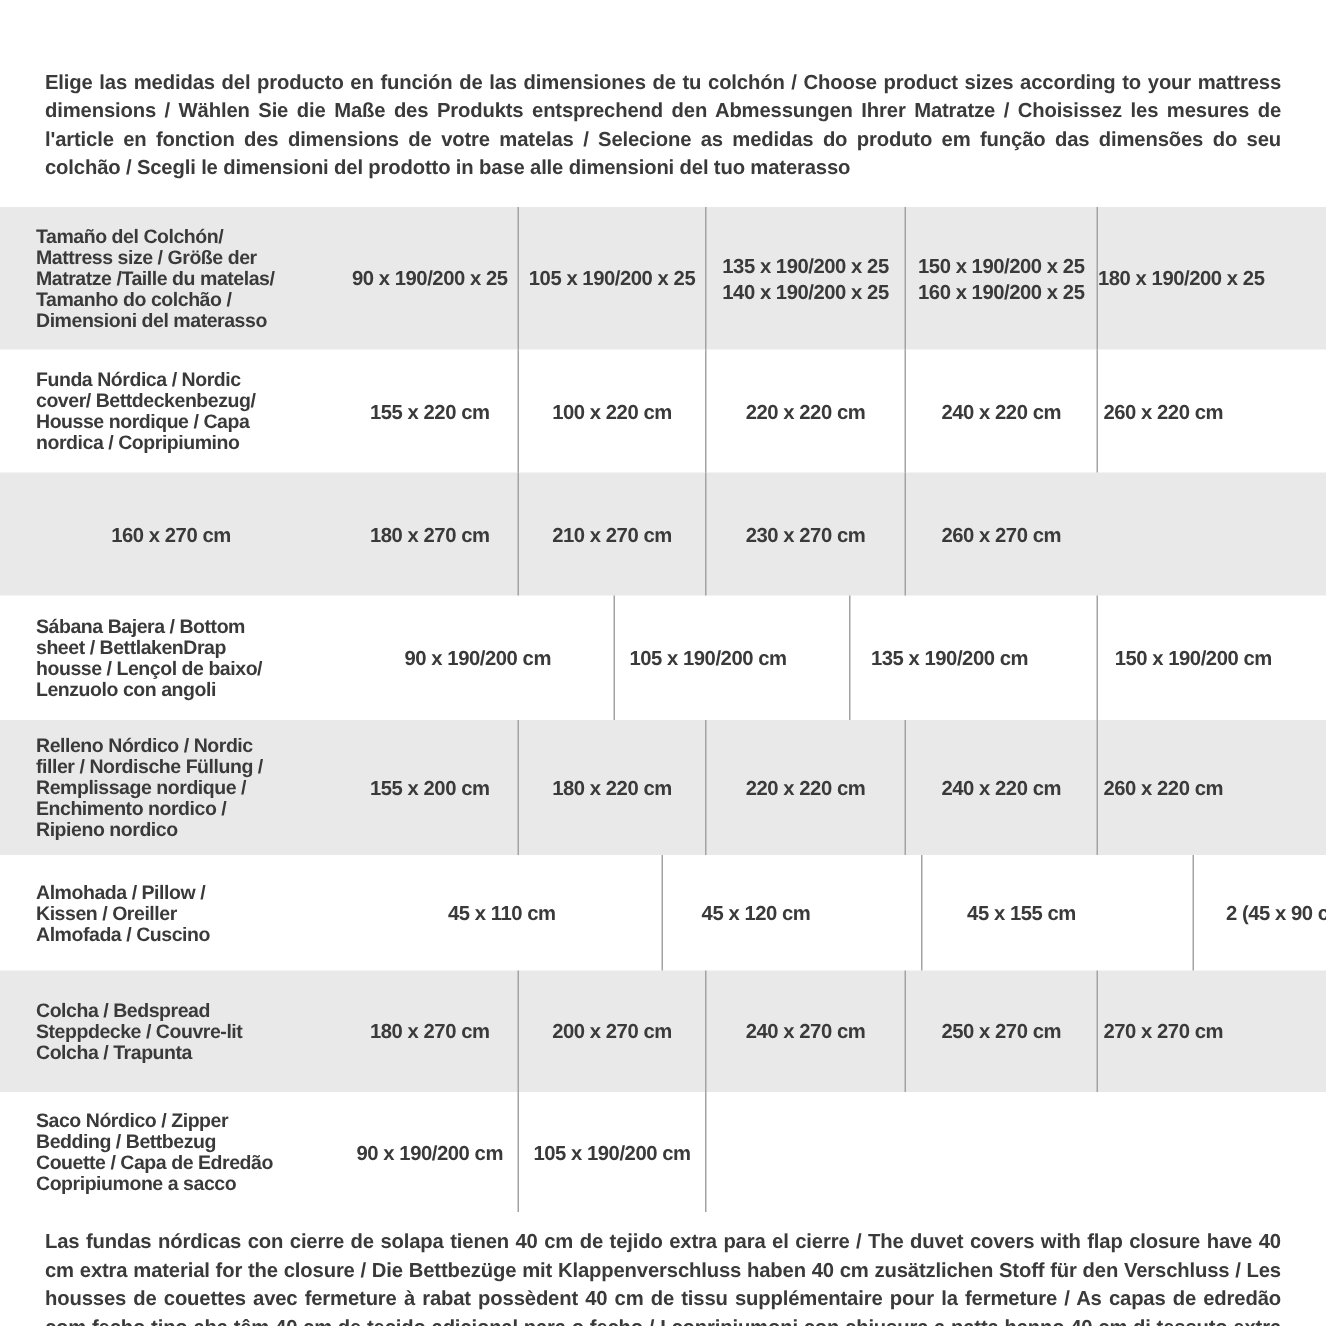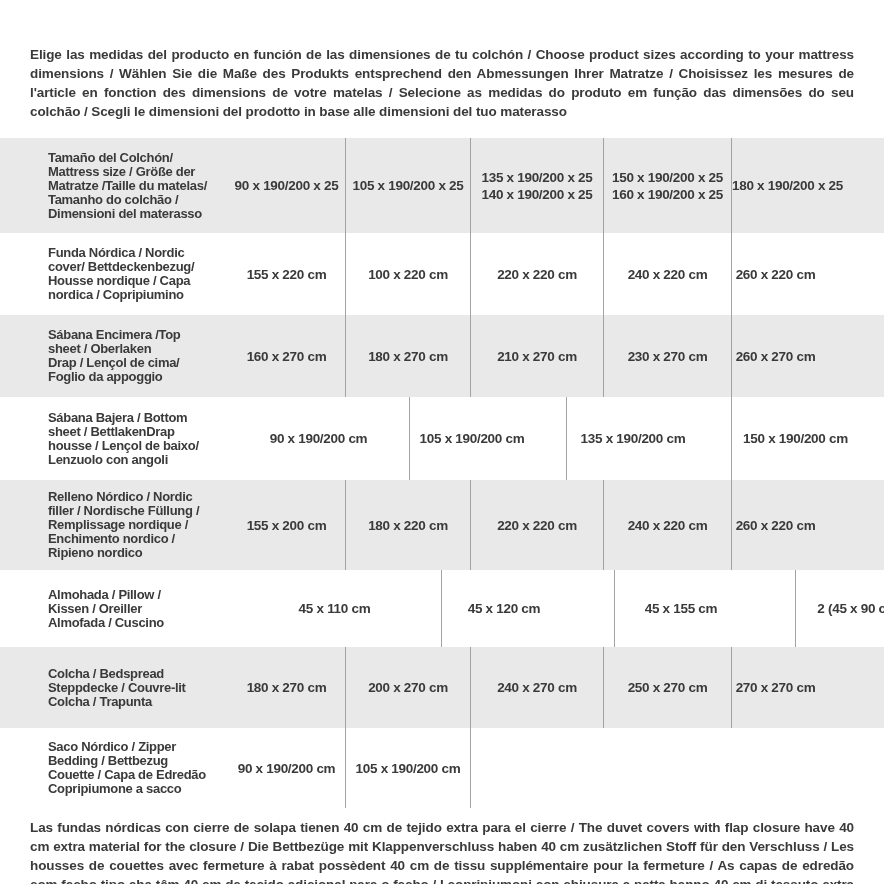--- a/index.html
+++ b/index.html
@@ -37,21 +37,21 @@
   .trow:nth-child(5){min-height:90px;}
   .trow:nth-child(6){min-height:77px;gap:48px;}
   .trow:nth-child(7){min-height:81px;}
   .trow:nth-child(8){min-height:80px;}
   .tcell{
     display:flex;
     align-items:center;
     box-sizing:border-box;
   }
   .tlabel{
-    padding-left:48px;
+    padding-left:24px;
     font-size:13px;
     line-height:14px;
     letter-spacing:-0.3px;
     white-space:pre-line;
     text-align:left;
   }
   .tvalue{
     justify-content:center;
     text-align:center;
     font-size:13.5px;
@@ -99,24 +99,20 @@
 cover/ Bettdeckenbezug/
 Housse nordique  / Capa
 nordica / Copripiumino</div>
         <div class="tcell tvalue">155 x 220 cm</div>
         <div class="tcell tvalue">100 x 220 cm</div>
         <div class="tcell tvalue">220 x 220 cm</div>
         <div class="tcell tvalue">240 x 220 cm</div>
         <div class="tcell tvalue">260 x 220 cm</div>
       </div>
       <div class="trow shaded">
-        <div class="tcell tlabel">Sábana Encimera /Top
-sheet / Oberlaken
-Drap / Lençol de cima/
-Foglio da appoggio</div>
         <div class="tcell tvalue">160 x 270 cm</div>
         <div class="tcell tvalue">180 x 270 cm</div>
         <div class="tcell tvalue">210 x 270 cm</div>
         <div class="tcell tvalue">230 x 270 cm</div>
         <div class="tcell tvalue">260 x 270 cm</div>
       </div>
       <div class="trow">
         <div class="tcell tlabel">Sábana Bajera / Bottom
 sheet / BettlakenDrap
 housse / Lençol de baixo/

